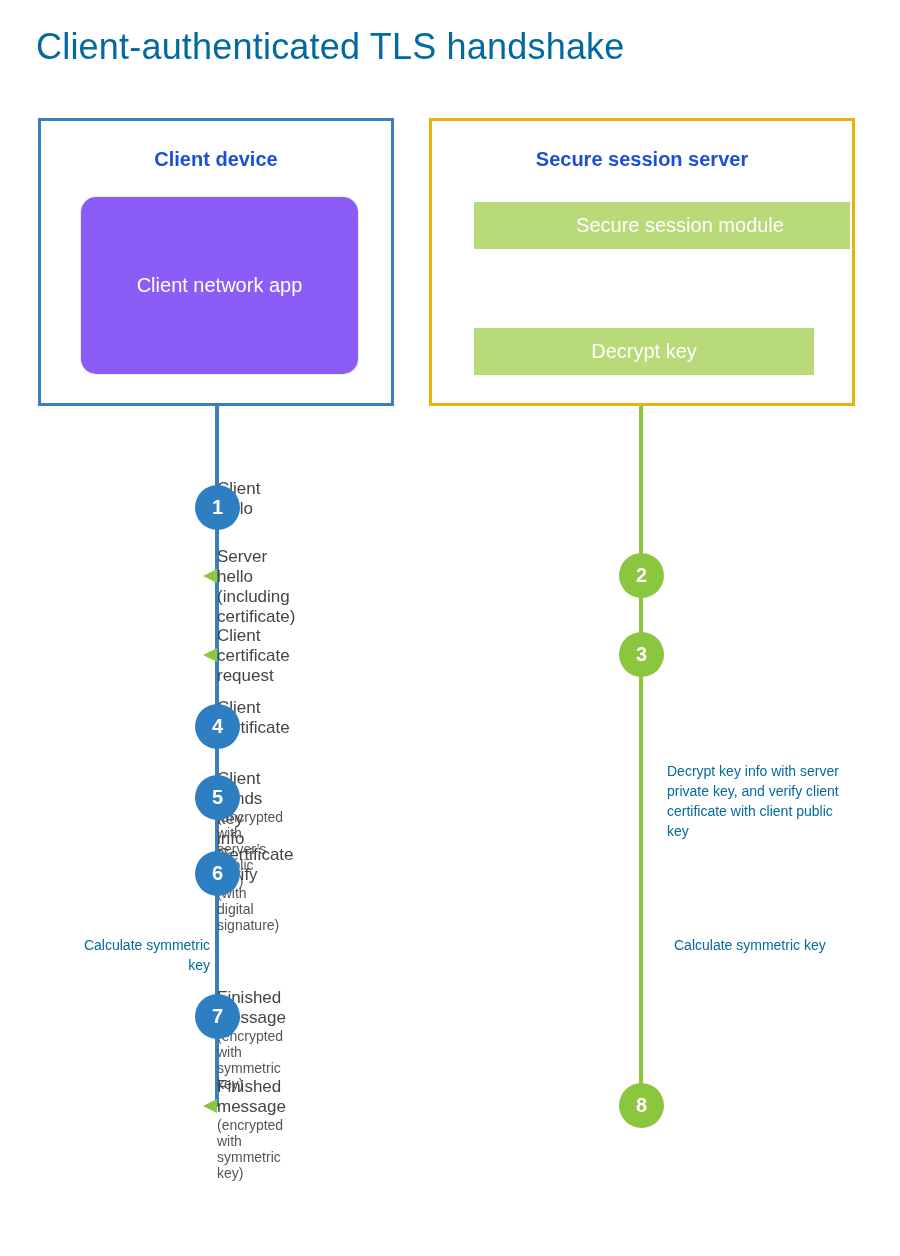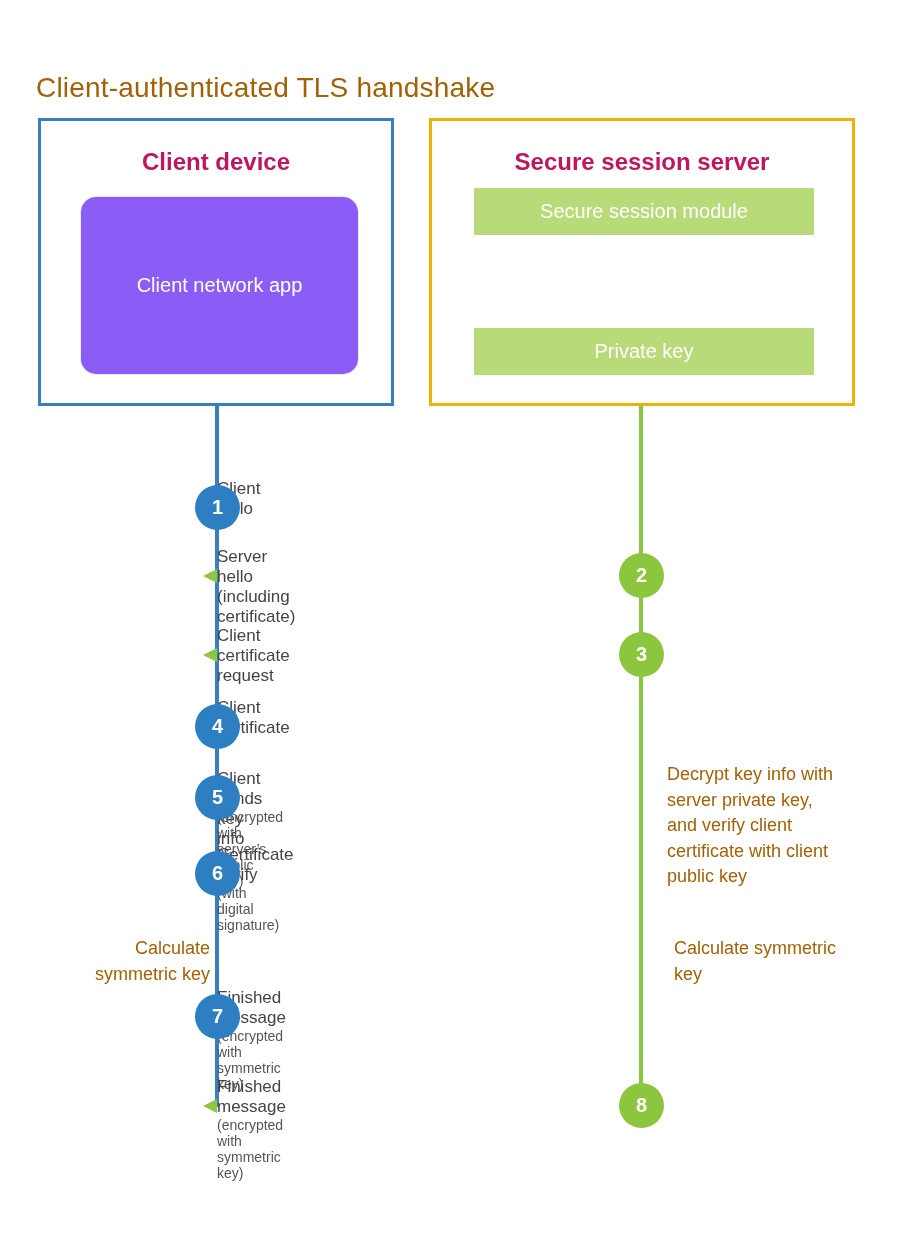--- a/index.html
+++ b/index.html
@@ -6,49 +6,49 @@
   body{
     width:900px;height:1256px;
     background:#ffffff;
     font-family:"Liberation Sans", sans-serif;
     color:#404040;
     overflow:hidden;
     position:relative;
   }
   #page-title{
     position:absolute; left:36px; top:26px;
-    font-size:28px; font-weight:300; letter-spacing:.2px;
-    color:#a16207; white-space:nowrap;margin-top:46px;
+    font-size:36px; font-weight:300; letter-spacing:.2px;
+    color:#0369a1; white-space:nowrap;
   }
 
   
   .party-box{position:absolute;background:#fff;box-sizing:border-box;}
   #client-box{left:38px;  top:118px; width:356px; height:288px; border:3px solid #3b7ebf;}
   #server-box{left:429px; top:118px; width:426px; height:288px; border:3px solid #eab308;}
   .party-title{
     position:absolute; left:0; right:0; top:27px;
-    text-align:center; font-size:24px; font-weight:bold; color:#be185d;
+    text-align:center; font-size:20px; font-weight:bold; color:#1d4ed8;
   }
 
   
   #client-app{
     position:absolute; left:40px; top:76px; width:277px; height:177px;
     background:#8b5cf6; color:#ffffff;
     display:flex; align-items:center; justify-content:center; text-align:center;
     font-size:20px; line-height:1.35; font-weight:300;
     outline:1px dotted #cfe1f3;
     border-radius:15px;
   }
   .server-bar{
     position:absolute; left:42px; width:340px; height:47px;
     background:#b9da79; color:#ffffff;
     display:flex; align-items:center; justify-content:center;
     font-size:20px; font-weight:300;
   }
-  #server-bar-0{top:67px;}
+  #server-bar-0{top:81px;padding-left:36px;}
   #server-bar-1{top:144px;}
   #server-bar-2{top:207px;}
 
   
   .lifeline{position:absolute; width:4px;}
   #client-lifeline{left:215px; top:406px; height:701px; background:#3b7ebf;}
   #server-lifeline{left:639px; top:406px; height:701px; background:#8dc63f;}
 
   
   .msg{position:absolute; height:0;}
@@ -73,39 +73,39 @@
   .step{
     position:absolute; width:45px;height:45px;border-radius:50%;
     color:#fff; font-size:20px; font-weight:bold;
     display:flex;align-items:center;justify-content:center;
     top:-22px;
   }
   .step.client-side{left:195px; background:#2e7fc2;}
   .step.server-side{left:619px; background:#8cc63e;}
 
   
-  .note{position:absolute; font-size:18px; line-height:1.42; color:#a16207;}
+  .note{position:absolute; font-size:14px; line-height:1.42; color:#0369a1;}
   #note-decrypt{left:667px; top:762px; width:180px; text-align:left;}
   #note-calc-client{left:60px; top:936px; width:150px; text-align:right;}
   #note-calc-server{left:674px; top:936px; width:170px; text-align:left;}
 </style>
 </head>
 <body>
 
 <div id="page-title">Client-authenticated TLS handshake</div>
 
 <div class="party-box" id="client-box">
   <div class="party-title">Client device</div>
   <div id="client-app">Client network app</div>
 </div>
 
 <div class="party-box" id="server-box">
   <div class="party-title">Secure session server</div>
   <div class="server-bar" id="server-bar-0">Secure session module</div>
-  <div class="server-bar" id="server-bar-2">Private key</div>
+  <div class="server-bar" id="server-bar-2">Decrypt key</div>
 </div>
 
 <div class="lifeline" id="client-lifeline"></div>
 <div class="lifeline" id="server-lifeline"></div>
 
 <div class="msg to-server" style="top:507px">
   <div class="inner">
     <div class="label">Client hello</div>
   </div>
   <div class="line"></div>

